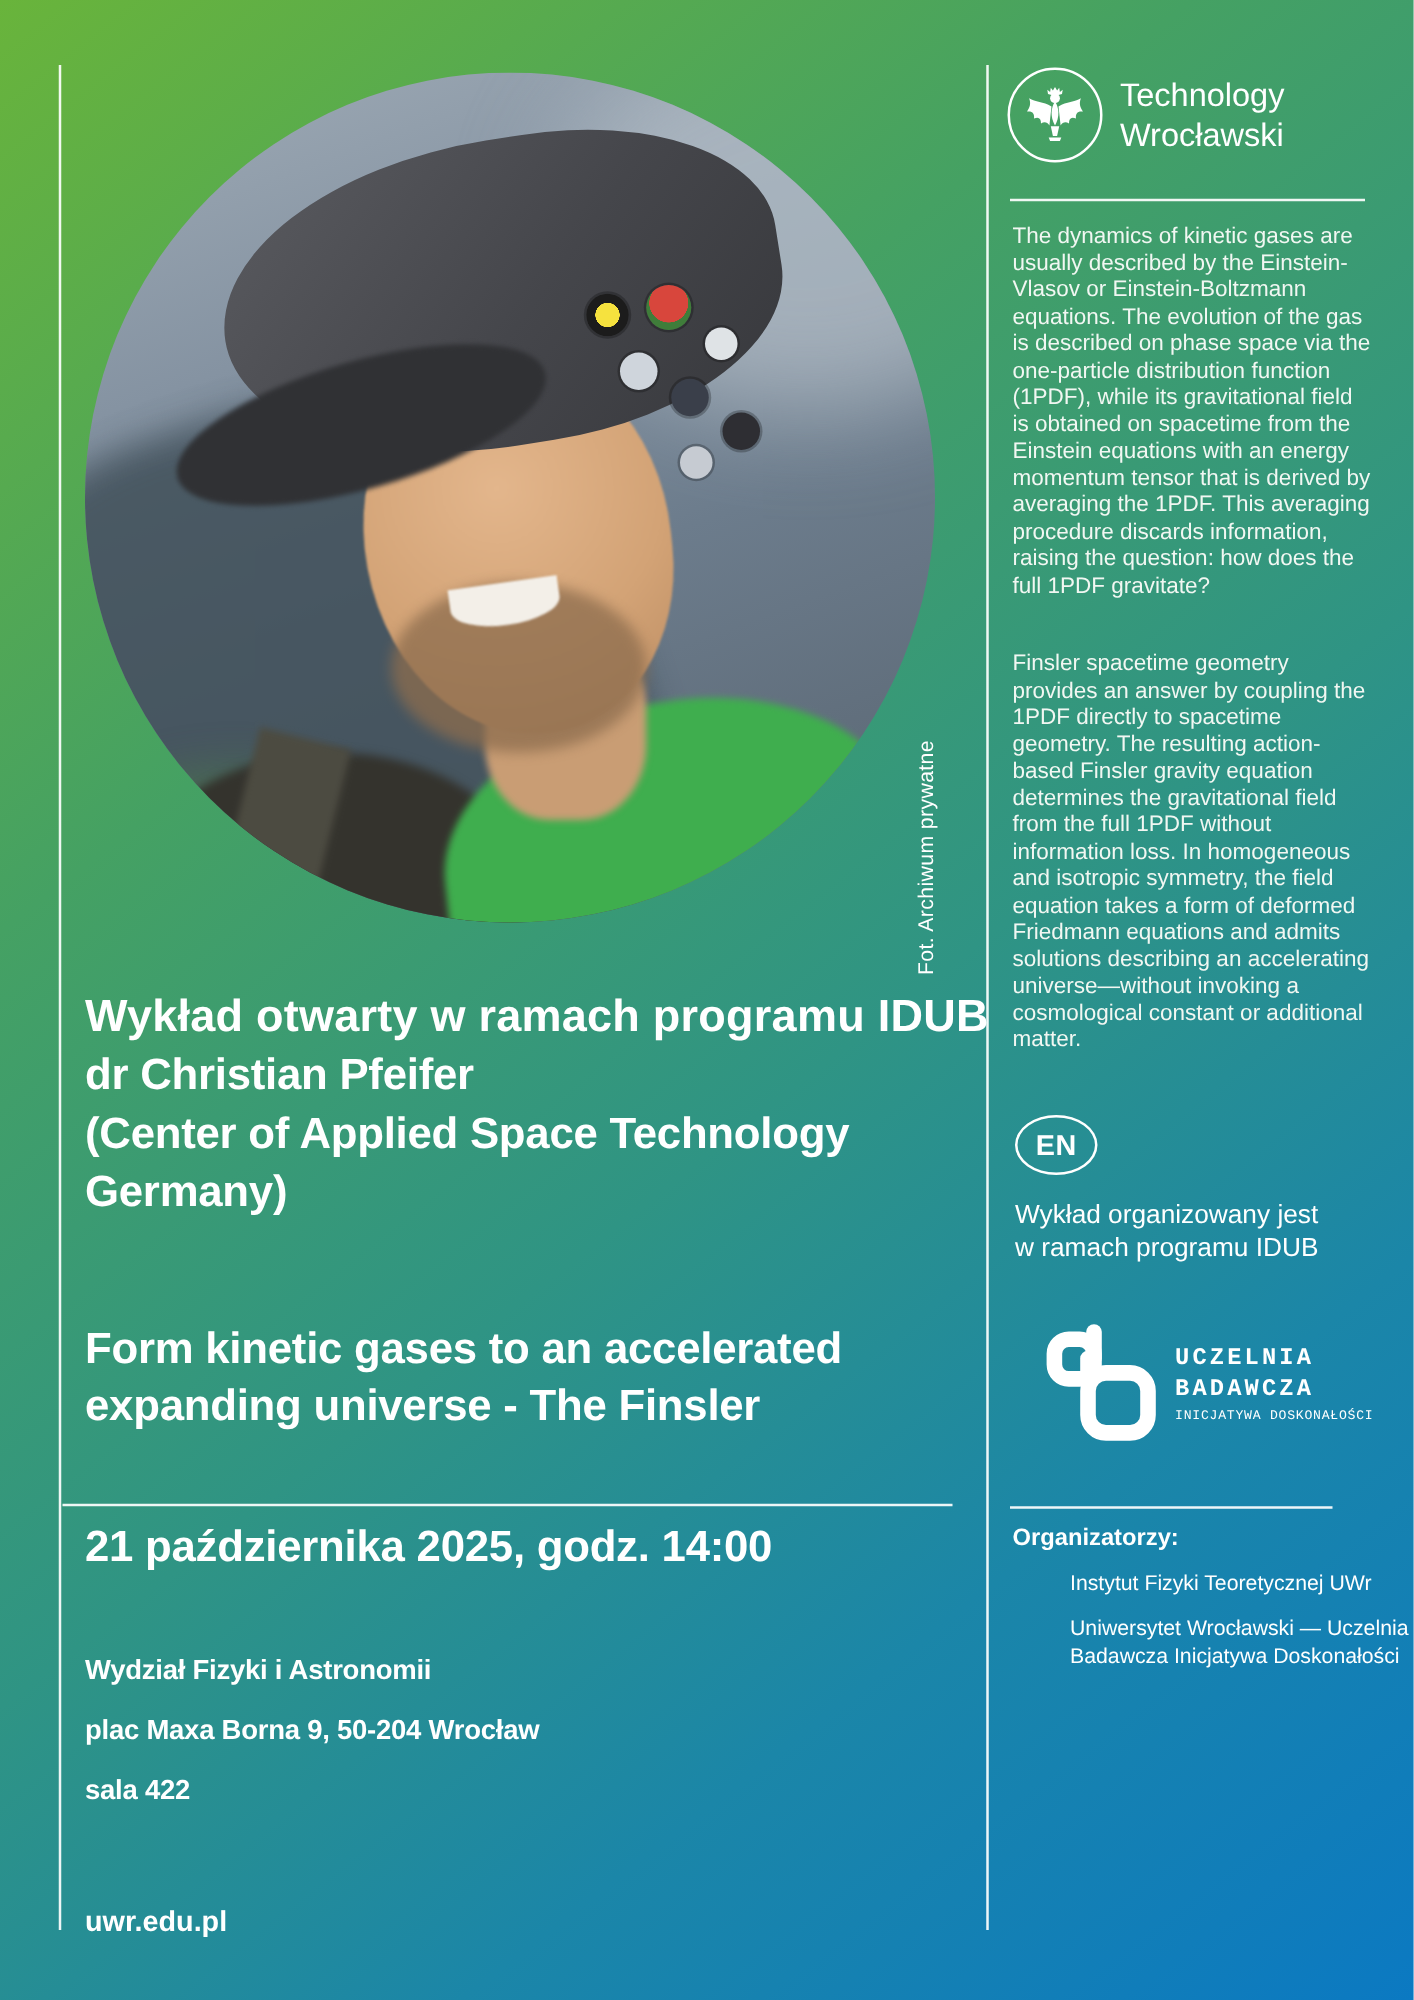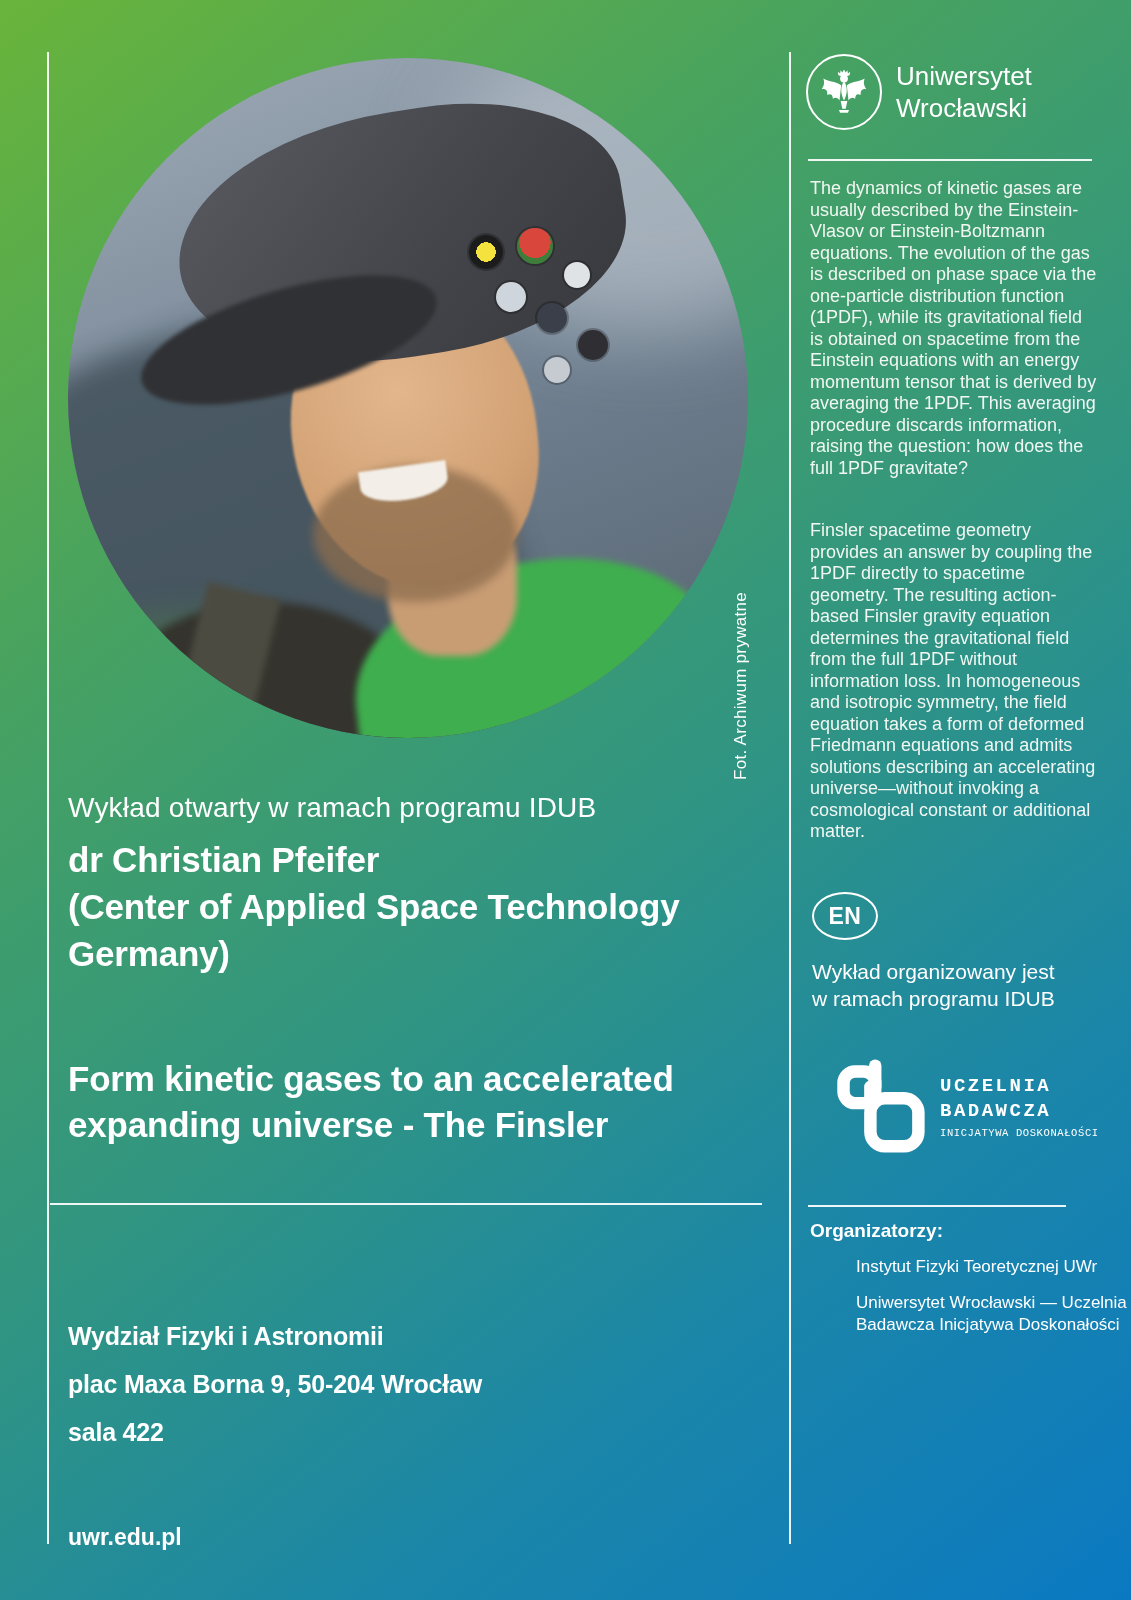--- a/index.html
+++ b/index.html
@@ -40,26 +40,26 @@
   .b5{left:69%;top:36%;width:30px;height:30px;background:#3a3f4a;}
   .b6{left:75%;top:40%;width:30px;height:30px;background:#2e2e33;}
   .b7{left:70%;top:44%;width:26px;height:26px;background:#c6cbd2;}
   .photo-credit{
     position:absolute;left:731px;top:540px;height:240px;
     writing-mode:vertical-rl;transform:rotate(180deg);
     font-size:17px;color:#ffffff;letter-spacing:.3px;
   }
 
   
-  .kicker{position:absolute;left:68px;top:792px;font-size:28px;font-weight:400;letter-spacing:.2px;}
+  .kicker{position:absolute;left:68px;top:792px;font-size:36px;font-weight:700;letter-spacing:.2px;}
   .speaker{position:absolute;left:68px;top:836px;font-size:35px;font-weight:700;line-height:47px;letter-spacing:-.2px;}
   .talk-title{position:absolute;left:68px;top:1056px;font-size:35px;font-weight:700;line-height:46px;letter-spacing:-.2px;}
   .left-hr{left:50px;top:1203px;width:712px;}
   .datetime{position:absolute;left:68px;top:1218px;font-size:35px;font-weight:700;letter-spacing:-.2px;}
-  .venue{position:absolute;left:68px;top:1312px;font-size:25px;font-weight:700;line-height:48px;letter-spacing:-.2px;}
+  .venue{position:absolute;left:68px;top:1312px;font-size:22px;font-weight:700;line-height:48px;letter-spacing:-.2px;}
   .site{position:absolute;left:68px;top:1524px;font-size:23px;font-weight:700;}
 
   
   .uni-logo{position:absolute;left:806px;top:54px;display:flex;align-items:center;}
   .uni-emblem{width:76px;height:76px;border:2.5px solid #fff;border-radius:50%;display:flex;align-items:center;justify-content:center;box-sizing:border-box;}
   .uni-emblem svg{width:56px;height:56px;}
   .uni-name{margin-left:14px;font-size:26px;line-height:32px;font-weight:400;}
   .top-hr{left:808px;top:159px;width:284px;}
   .abstract{position:absolute;left:810px;width:290px;font-size:18px;line-height:21.5px;color:#f1f7f2;font-weight:400;}
   .abstract.p1{top:178px;}
@@ -123,20 +123,21 @@
     <div>Germany)</div>
   </div>
 
   <div class="talk-title">
     <div>Form kinetic gases to an accelerated</div>
     <div>expanding universe - The Finsler</div>
   </div>
 
   <div class="hr left-hr"></div>
 
+  <div class="datetime">21 października 2025, godz. 14:00</div>
 
   <div class="venue">
     <div>Wydział Fizyki i Astronomii</div>
     <div>plac Maxa Borna 9, 50-204 Wrocław</div>
     <div>sala 422</div>
   </div>
 
   <div class="site">uwr.edu.pl</div>
 
   <div class="uni-logo">
@@ -145,21 +146,21 @@
         <path d="M50 10 l3 5 3 -4 1 6 4 -3 -1 6 -10 3 -10 -3 -1 -6 4 3 1 -6 3 4 z"></path>
         <circle cx="50" cy="26" r="7"></circle>
         <path d="M50 31 c-6 8 -7 22 0 34 c7 -12 6 -26 0 -34 z"></path>
         <path d="M45 38 C33 30 22 32 13 26 c3 8 1 13 -3 19 c8 -1 11 3 10 10 c7 -3 10 0 10 7 c5 -3 9 -2 12 3 z"></path>
         <path d="M55 38 C67 30 78 32 87 26 c-3 8 -1 13 3 19 c-8 -1 -11 3 -10 10 c-7 -3 -10 0 -10 7 c-5 -3 -9 -2 -12 3 z"></path>
         <path d="M44 66 h12 l-3 14 h-6 z"></path>
         <path d="M41 82 h18 l-2 5 h-14 z"></path>
       </svg>
     </div>
     <div class="uni-name">
-      <div>Uniwersytet</div>
+      <div>Technology</div>
       <div>Wrocławski</div>
     </div>
   </div>
 
   <div class="hr top-hr"></div>
 
   <div class="abstract p1">The dynamics of kinetic gases are usually described by the Einstein-Vlasov or Einstein-Boltzmann equations. The evolution of the gas is described on phase space via the one-particle distribution function (1PDF), while its gravitational field is obtained on spacetime from the Einstein equations with an energy momentum tensor that is derived by averaging the 1PDF. This averaging procedure discards information, raising the question: how does the full 1PDF gravitate?</div>
   <div class="abstract p2">Finsler spacetime geometry provides an answer by coupling the 1PDF directly to spacetime geometry. The resulting action-based Finsler gravity equation determines the gravitational field from the full 1PDF without information loss. In homogeneous and isotropic symmetry, the field equation takes a form of deformed Friedmann equations and admits solutions describing an accelerating universe—without invoking a cosmological constant or additional matter.</div>
 
   <div class="en-badge">EN</div>

